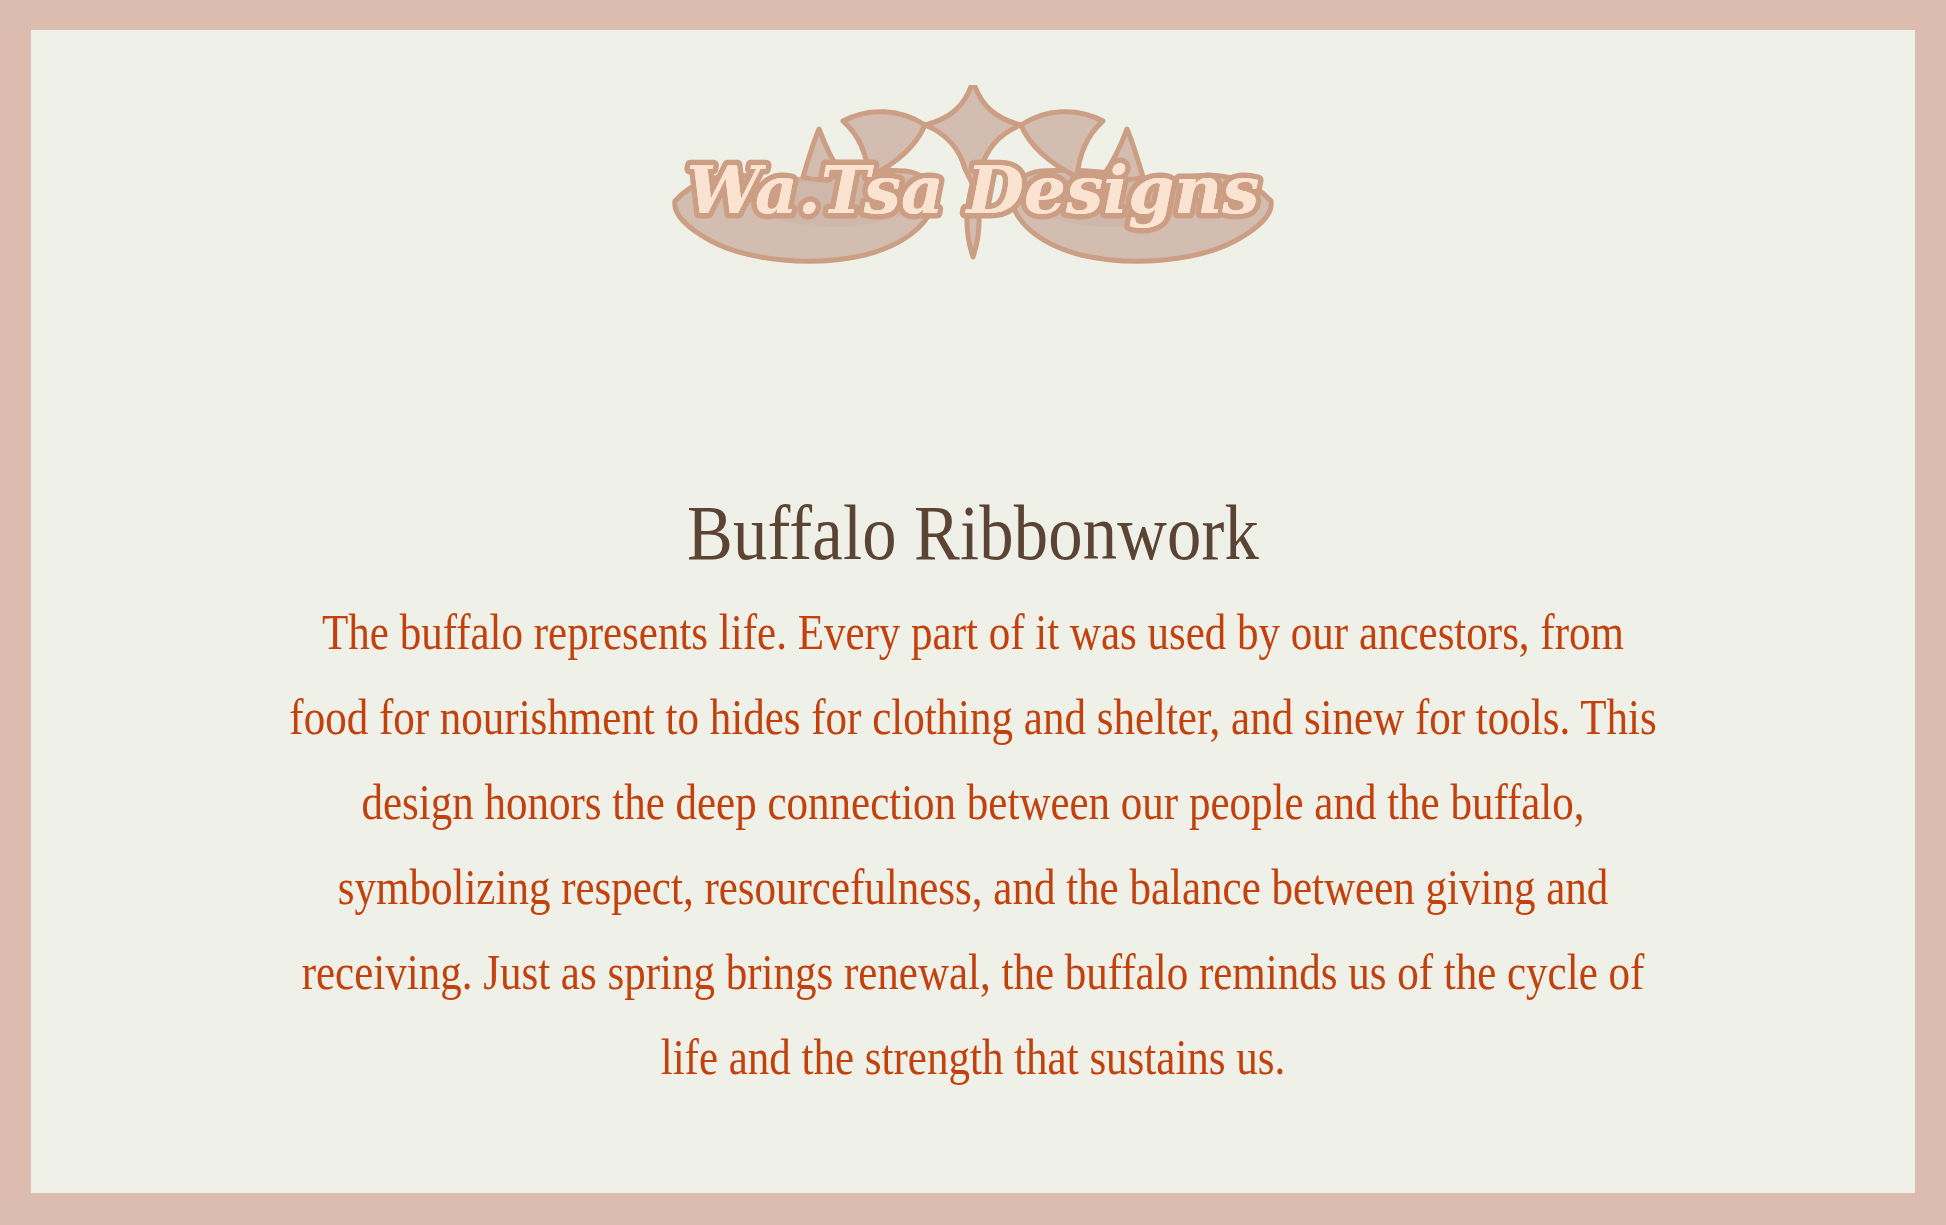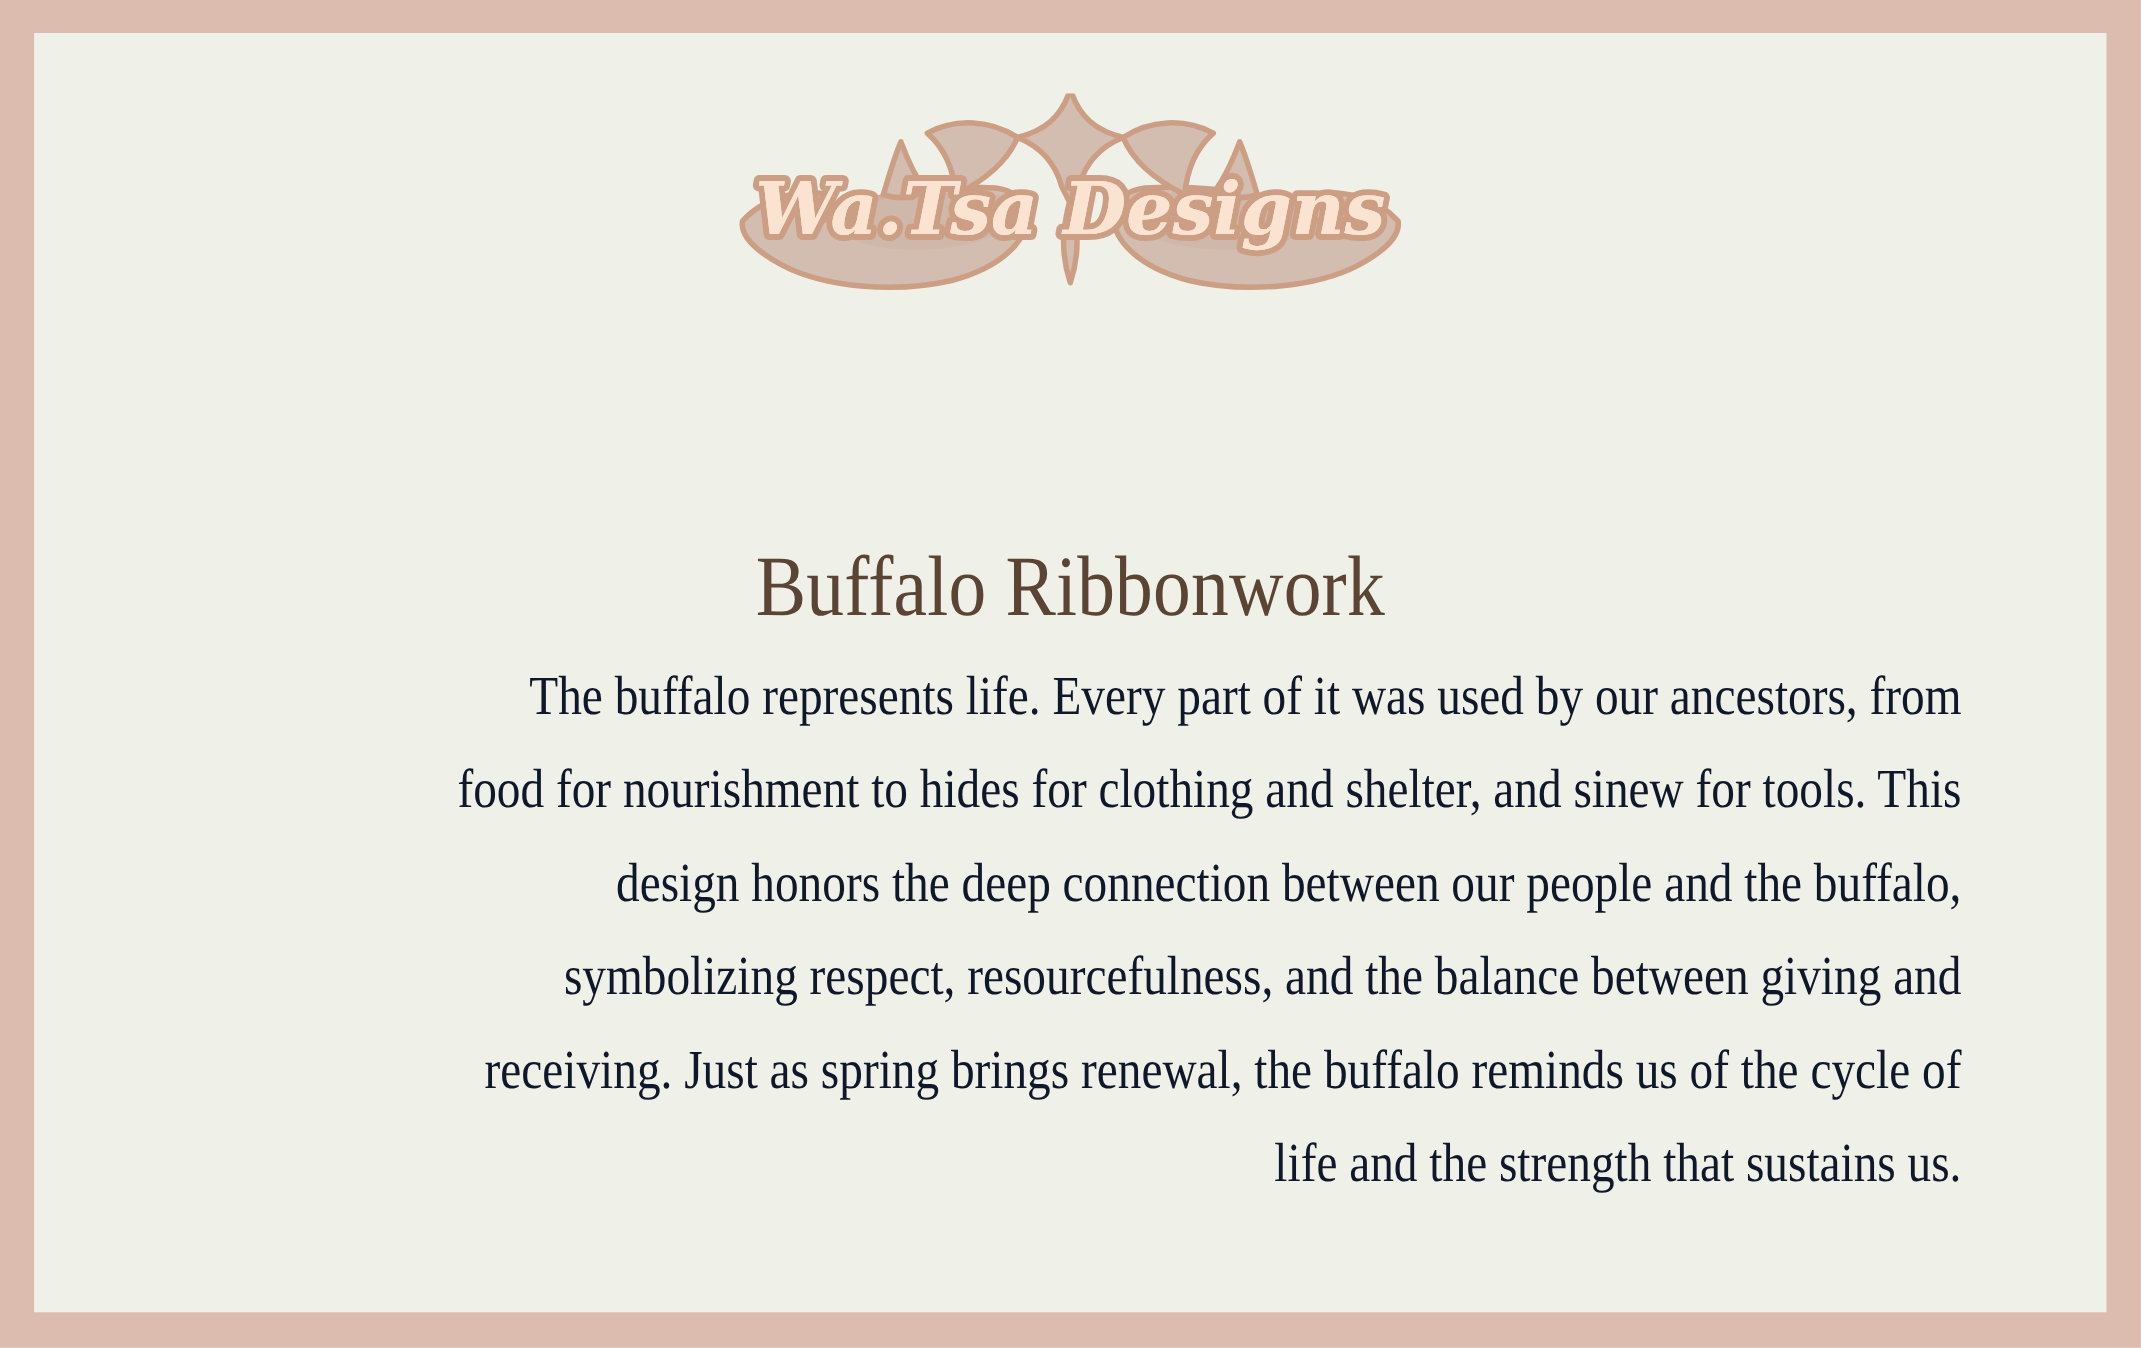--- a/index.html
+++ b/index.html
@@ -66,22 +66,22 @@
     transform-origin: center top;
     white-space: nowrap;
   }
 
   
   #design-description {
     position: absolute;
     top: 560px;
     left: 0;
     width: 100%;
-    text-align: right;
-    color: #0f172a;
+    text-align: center;
+    color: #c2410c;
     font-family: "Liberation Serif", "DejaVu Serif", serif;
     font-size: 50px;
     line-height: 85px;
   }
   #design-description .line {
     display: block;
     white-space: nowrap;
     transform: scaleX(0.86);
     transform-origin: center center;
   }

